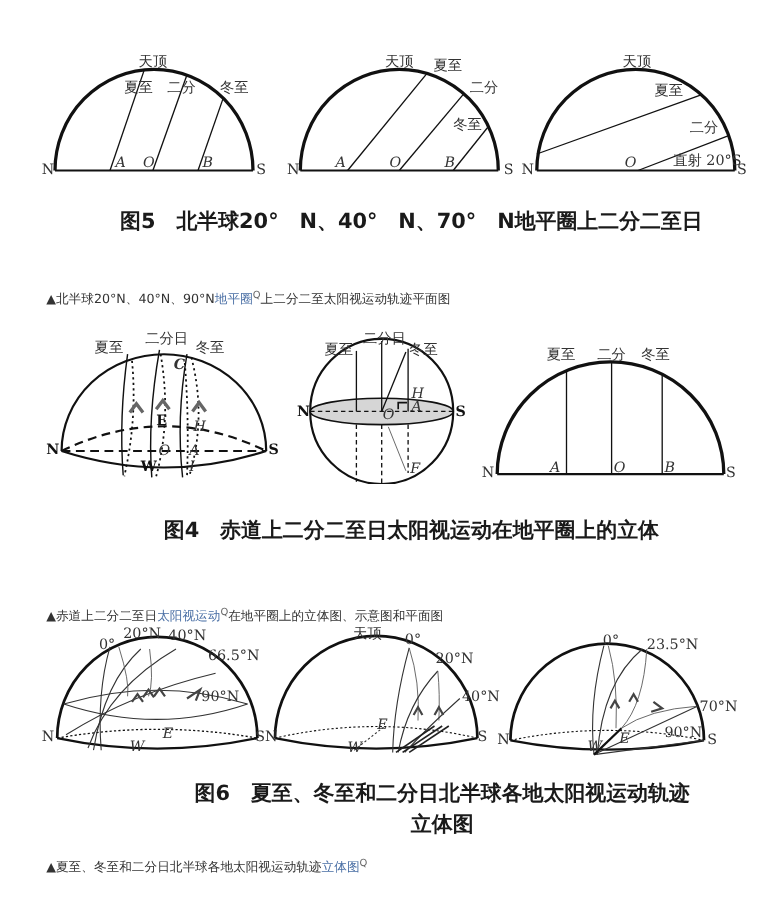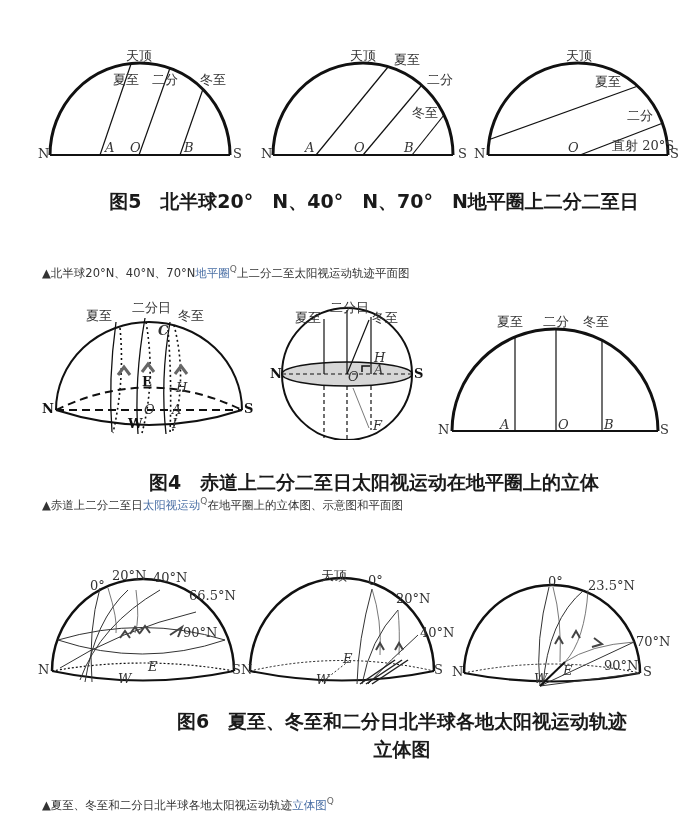--- a/index.html
+++ b/index.html
@@ -63,21 +63,21 @@
     <text class="lbl" x="474" y="158">N</text>
     <text class="lbl" x="670" y="158">S</text>
     <text class="lbl" x="568" y="152" font-style="italic">O</text>
   </g>
 </svg>
 
 <div class="title" style="top:187px;">
   <div>图5　北半球20°　N、40°　N、70°　N地平圈上二分二至日</div>
 </div>
 <div class="cap" style="top:264px;">
-  <span>▲北半球20°N、40°N、70°N</span><span class="link">地平圈</span><span class="sup">Q</span><span>上二分二至太阳视运动轨迹平面图</span>
+  <span>▲北半球20°N、40°N、90°N</span><span class="link">地平圈</span><span class="sup">Q</span><span>上二分二至太阳视运动轨迹平面图</span>
 </div>
 
 <svg class="fig" style="top:290px" width="700" height="150" viewBox="0 290 700 150">
 
   <g>
     <path d="M56 410 A93 88 0 0 1 242 410" fill="none" stroke="#111" stroke-width="2"></path>
     <path d="M56 410 Q149 440 242 410" fill="none" stroke="#111" stroke-width="2"></path>
     <path d="M56 410 Q149 365 242 410" fill="none" stroke="#111" stroke-width="2" stroke-dasharray="8,5"></path>
     <line x1="56" y1="410" x2="242" y2="410" stroke="#111" stroke-width="2" stroke-dasharray="8,5"></line>
     <path d="M116 322 Q108 380 112 432" fill="none" stroke="#111" stroke-width="1.3"></path>
@@ -141,21 +141,21 @@
     <text class="lbl" x="660" y="434">S</text>
     <text class="lbl" x="500" y="429" font-style="italic">A</text>
     <text class="lbl" x="558" y="429" font-style="italic">O</text>
     <text class="lbl" x="604" y="429" font-style="italic">B</text>
   </g>
 </svg>
 
 <div class="title" style="top:468px;">
   <div>图4　赤道上二分二至日太阳视运动在地平圈上的立体</div>
 </div>
-<div class="cap" style="top:496px;">
+<div class="cap" style="top:552px;">
   <span>▲赤道上二分二至日</span><span class="link">太阳视运动</span><span class="sup">Q</span><span>在地平圈上的立体图、示意图和平面图</span>
 </div>
 
 <svg class="fig" style="top:560px" width="700" height="150" viewBox="0 560 700 150">
 
   <g>
     <path d="M52 671 A91 92 0 0 1 234 671" fill="none" stroke="#111" stroke-width="2.5"></path>
     <path d="M52 671 Q143 690 234 671" fill="none" stroke="#111" stroke-width="2"></path>
     <path d="M52 671 Q143 655 234 671" fill="none" stroke="#111" stroke-width="1.2" stroke-dasharray="2,2"></path>
     <path d="M58 640 Q143 615 225 640" fill="none" stroke="#333" stroke-width="1"></path>
@@ -229,15 +229,15 @@
     <text class="lbl" x="643" y="676" font-size="12">S</text>
     <text class="lbl" x="563" y="675" font-size="10" font-style="italic">E</text>
     <text class="lbl" x="534" y="683" font-size="10" font-style="italic">W</text>
   </g>
 </svg>
 
 <div class="title" style="top:707px;padding-left:28px;">
   <div>图6　夏至、冬至和二分日北半球各地太阳视运动轨迹</div>
   <div>立体图</div>
 </div>
-<div class="cap" style="top:780px;margin-top:16px;">
+<div class="cap" style="top:780px;">
   <span>▲夏至、冬至和二分日北半球各地太阳视运动轨迹</span><span class="link">立体图</span><span class="sup">Q</span>
 </div>
 
 </body></html>

